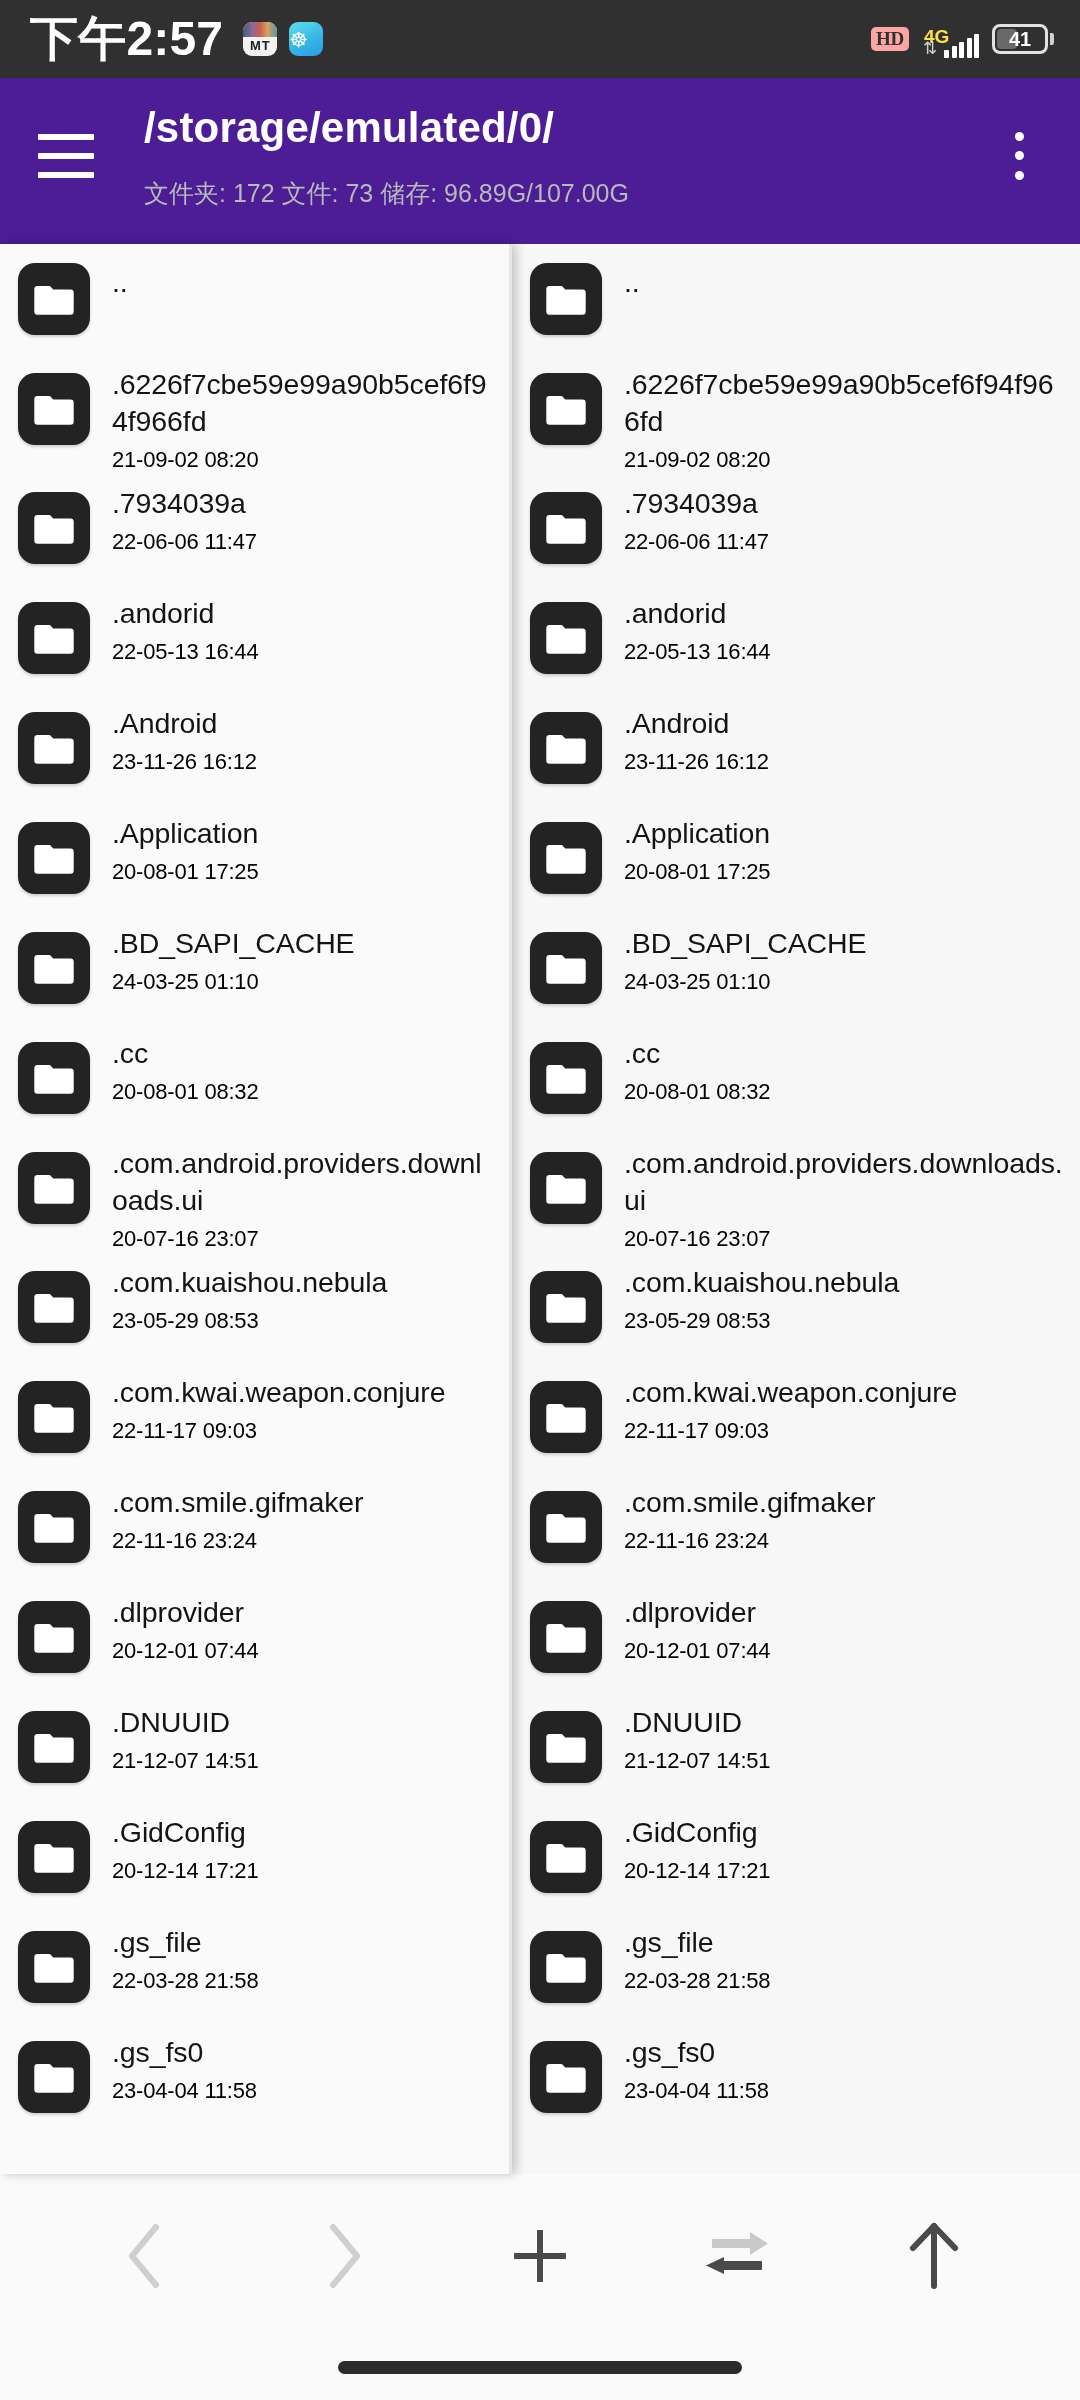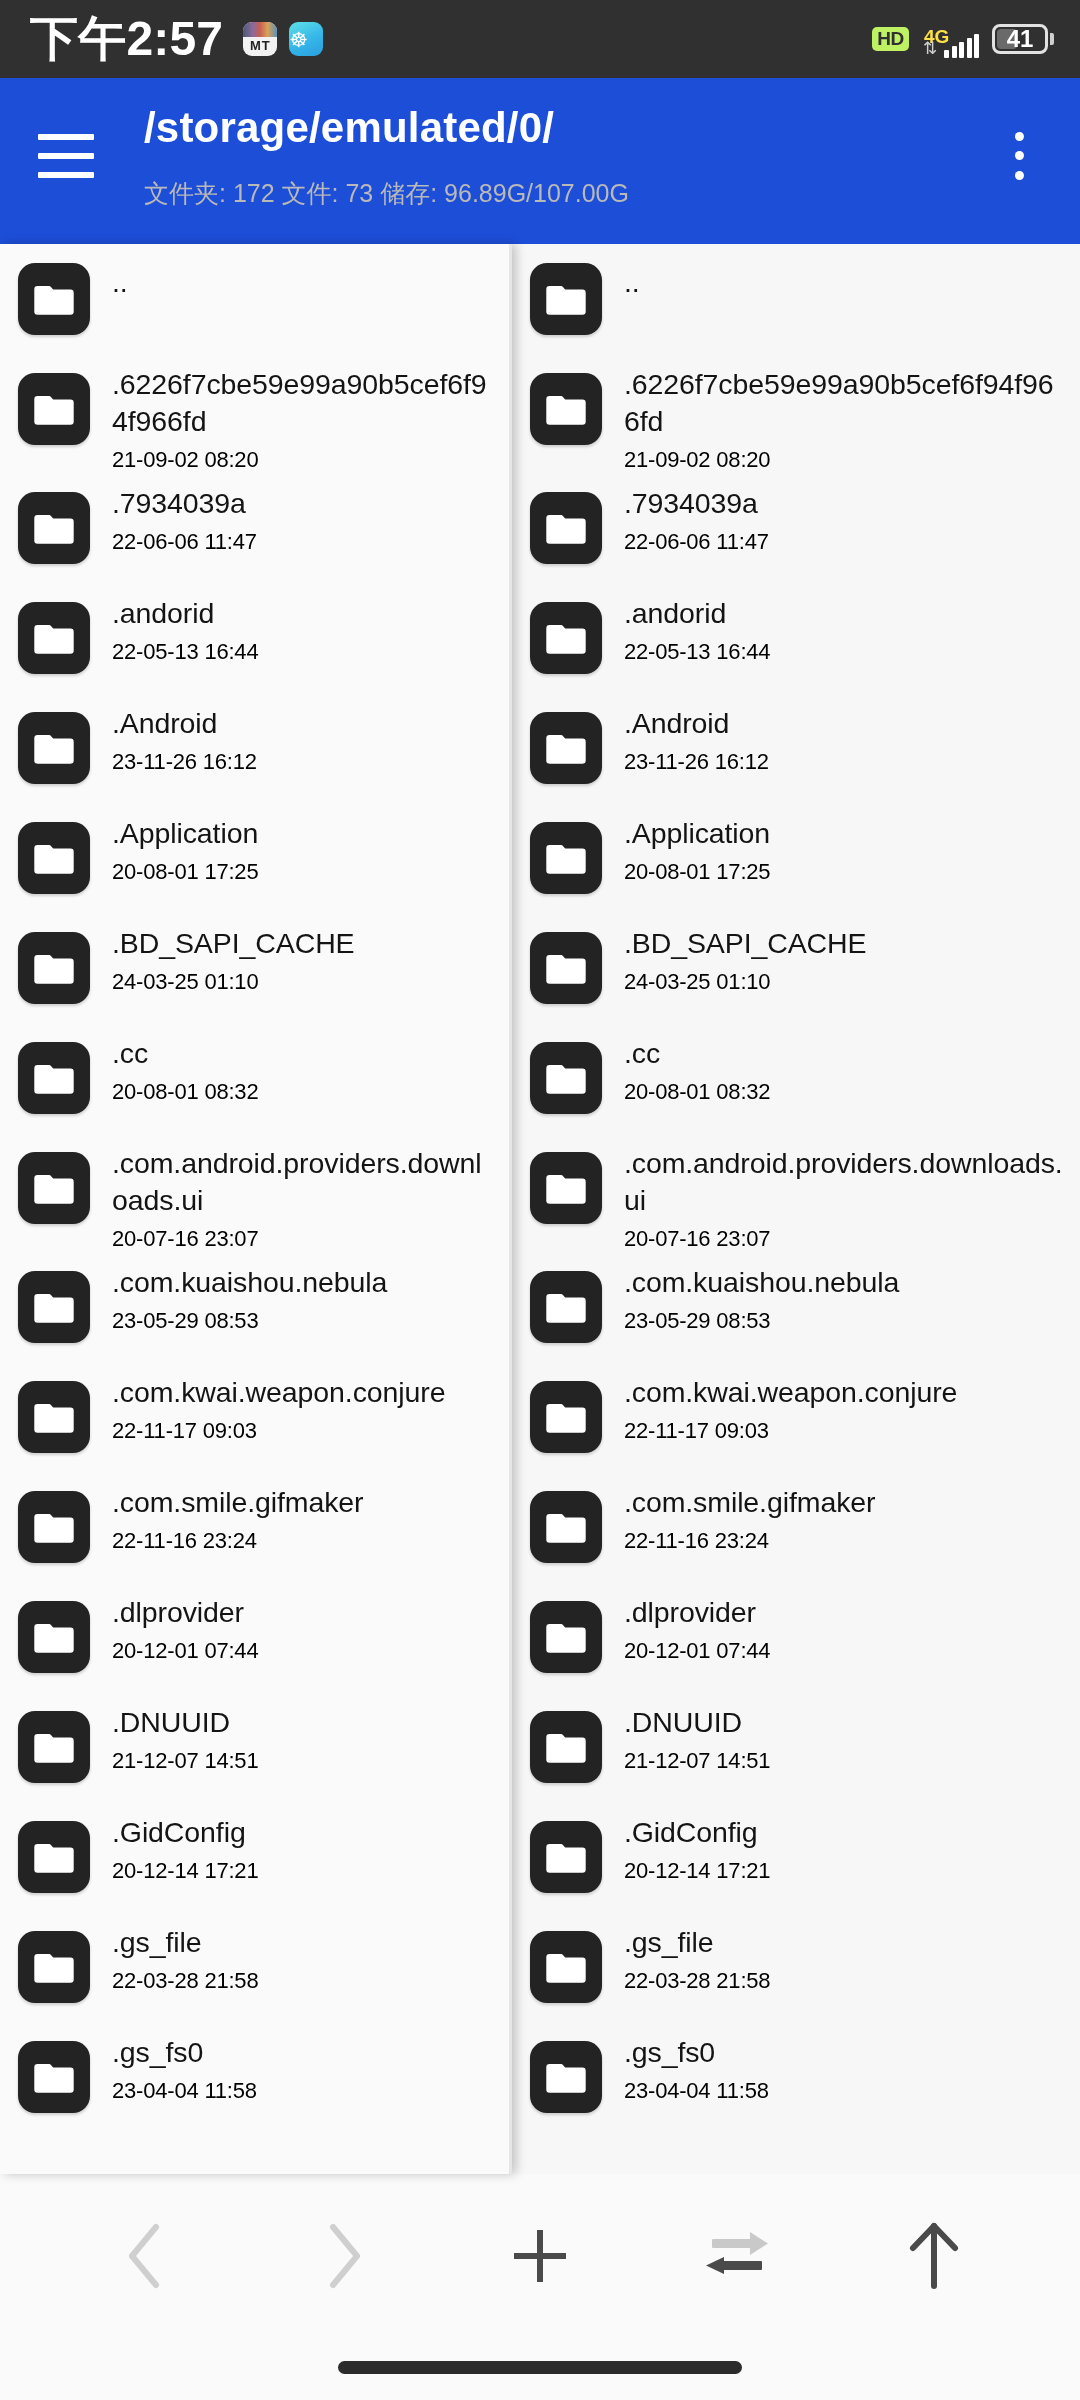--- a/index.html
+++ b/index.html
@@ -78,28 +78,29 @@
     line-height: 1;
   }
 
   .sb-right {
     margin-left: auto;
     display: flex;
     align-items: center;
     gap: 13px;
   }
   .hd-badge {
-    background: #bef264;
+    background: #fca5a5;
     color: #303030;
     font-size: 19px;
     font-weight: bold;
     border-radius: 5px;
     padding: 2px 5px 3px 5px;
     line-height: 1;
     letter-spacing: -0.3px;
+    font-family: Liberation Serif, serif;
   }
   .net-group {
     display: flex;
     align-items: flex-end;
     gap: 2px;
     position: relative;
     height: 40px;
   }
   .net-4g {
     position: absolute;
@@ -156,37 +157,37 @@
   .bat-fill {
     position: absolute;
     left: 2px; top: 2px; bottom: 2px;
     width: 20px;
     background: #6a6a6a;
     border-radius: 4px;
   }
   .bat-num {
     position: relative;
     color: #ffffff;
-    font-size: 24px;
+    font-size: 20px;
     font-weight: bold;
     line-height: 1;
     z-index: 2;
   }
   .bat-tip {
     width: 4px;
     height: 12px;
     background: #cfcfcf;
     border-radius: 0 2px 2px 0;
     margin-left: 2px;
   }
 
   
   .appbar {
     height: 166px;
-    background: #1d4ed8;
+    background: #4c1d95;
     display: flex;
     align-items: center;
     padding: 0 34px 11px 38px;
     box-sizing: border-box;
   }
   .hamburger {
     width: 56px;
     height: 44px;
     display: flex;
     flex-direction: column;

